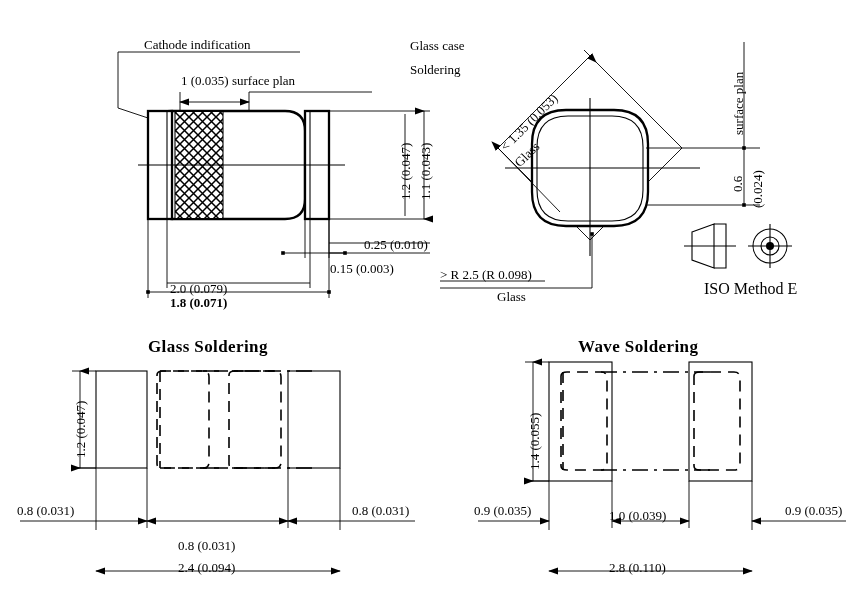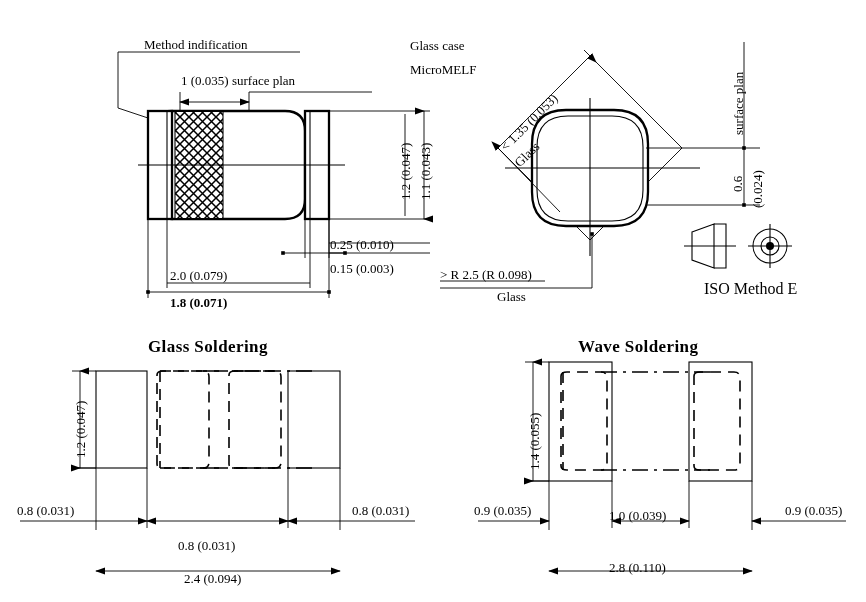--- a/index.html
+++ b/index.html
@@ -241,39 +241,39 @@
       <path class="ln-t" d="M752 481 L752 530"></path>
 
       <path class="ln-t" d="M478 521 L549 521" marker-end="url(#arrR)"></path>
       <path class="ln-t" d="M612 521 L689 521" marker-start="url(#arrL)" marker-end="url(#arrR)"></path>
       <path class="ln-t" d="M752 521 L846 521" marker-start="url(#arrL)"></path>
 
       <path class="ln-t" d="M549 571 L752 571" marker-start="url(#arrL)" marker-end="url(#arrR)"></path>
     </g>
   </svg>
 
-  <div class="lbl" style="left:144px; top:38px;">Method indification</div>
+  <div class="lbl" style="left:144px; top:38px;">Cathode indification</div>
 
   <div class="lbl" style="left:181px; top:74px;">1 (0.035) surface plan</div>
 
   <div class="lbl rot90" style="left:399px; top:200px;">1.2 (0.047)</div>
 
   <div class="lbl rot90" style="left:419px; top:200px;">1.1 (0.043)</div>
 
-  <div class="lbl" style="left:330px; top:238px;">0.25 (0.010)</div>
+  <div class="lbl" style="left:330px; top:238px;padding-left:34px;">0.25 (0.010)</div>
 
   <div class="lbl" style="left:330px; top:262px;">0.15 (0.003)</div>
 
-  <div class="lbl" style="left:170px; top:269px;">2.0 (0.079)</div>
+  <div class="lbl" style="left:170px; top:282px;">2.0 (0.079)</div>
 
   <div class="lbl" style="left:170px; top:296px;font-weight:bold;">1.8 (0.071)</div>
 
   <div class="lbl" style="left:410px; top:39px;">Glass case</div>
 
-  <div class="lbl" style="left:410px; top:63px;">MicroMELF</div>
+  <div class="lbl" style="left:410px; top:63px;">Soldering</div>
 
   <div class="lbl rotneg45" style="left:498px; top:144px;">&lt; 1.35 (0.053)</div>
 
   <div class="lbl rotneg45" style="left:512px; top:160px;">Glass</div>
 
   <div class="lbl rot90" style="left:732px; top:135px;">surface plan</div>
 
   <div class="lbl rot90" style="left:731px; top:192px;">0.6</div>
 
   <div class="lbl rot90" style="left:751px; top:208px;">(0.024)</div>
@@ -287,21 +287,21 @@
   <div class="lbl tt" style="left:148px; top:338px;">Glass Soldering</div>
 
   <div class="lbl rot90" style="left:74px; top:458px;">1.2 (0.047)</div>
 
   <div class="lbl" style="left:17px; top:504px;">0.8 (0.031)</div>
 
   <div class="lbl" style="left:352px; top:504px;">0.8 (0.031)</div>
 
   <div class="lbl" style="left:178px; top:539px;">0.8 (0.031)</div>
 
-  <div class="lbl" style="left:184px; top:561px;margin-top:11px;">2.4 (0.094)</div>
+  <div class="lbl" style="left:178px; top:561px;">2.4 (0.094)</div>
 
   <div class="lbl tt" style="left:578px; top:338px;">Wave Soldering</div>
 
   <div class="lbl rot90" style="left:528px; top:470px;">1.4 (0.055)</div>
 
   <div class="lbl" style="left:474px; top:504px;">0.9 (0.035)</div>
 
   <div class="lbl" style="left:785px; top:504px;">0.9 (0.035)</div>
 
   <div class="lbl" style="left:609px; top:509px;">1.0 (0.039)</div>

